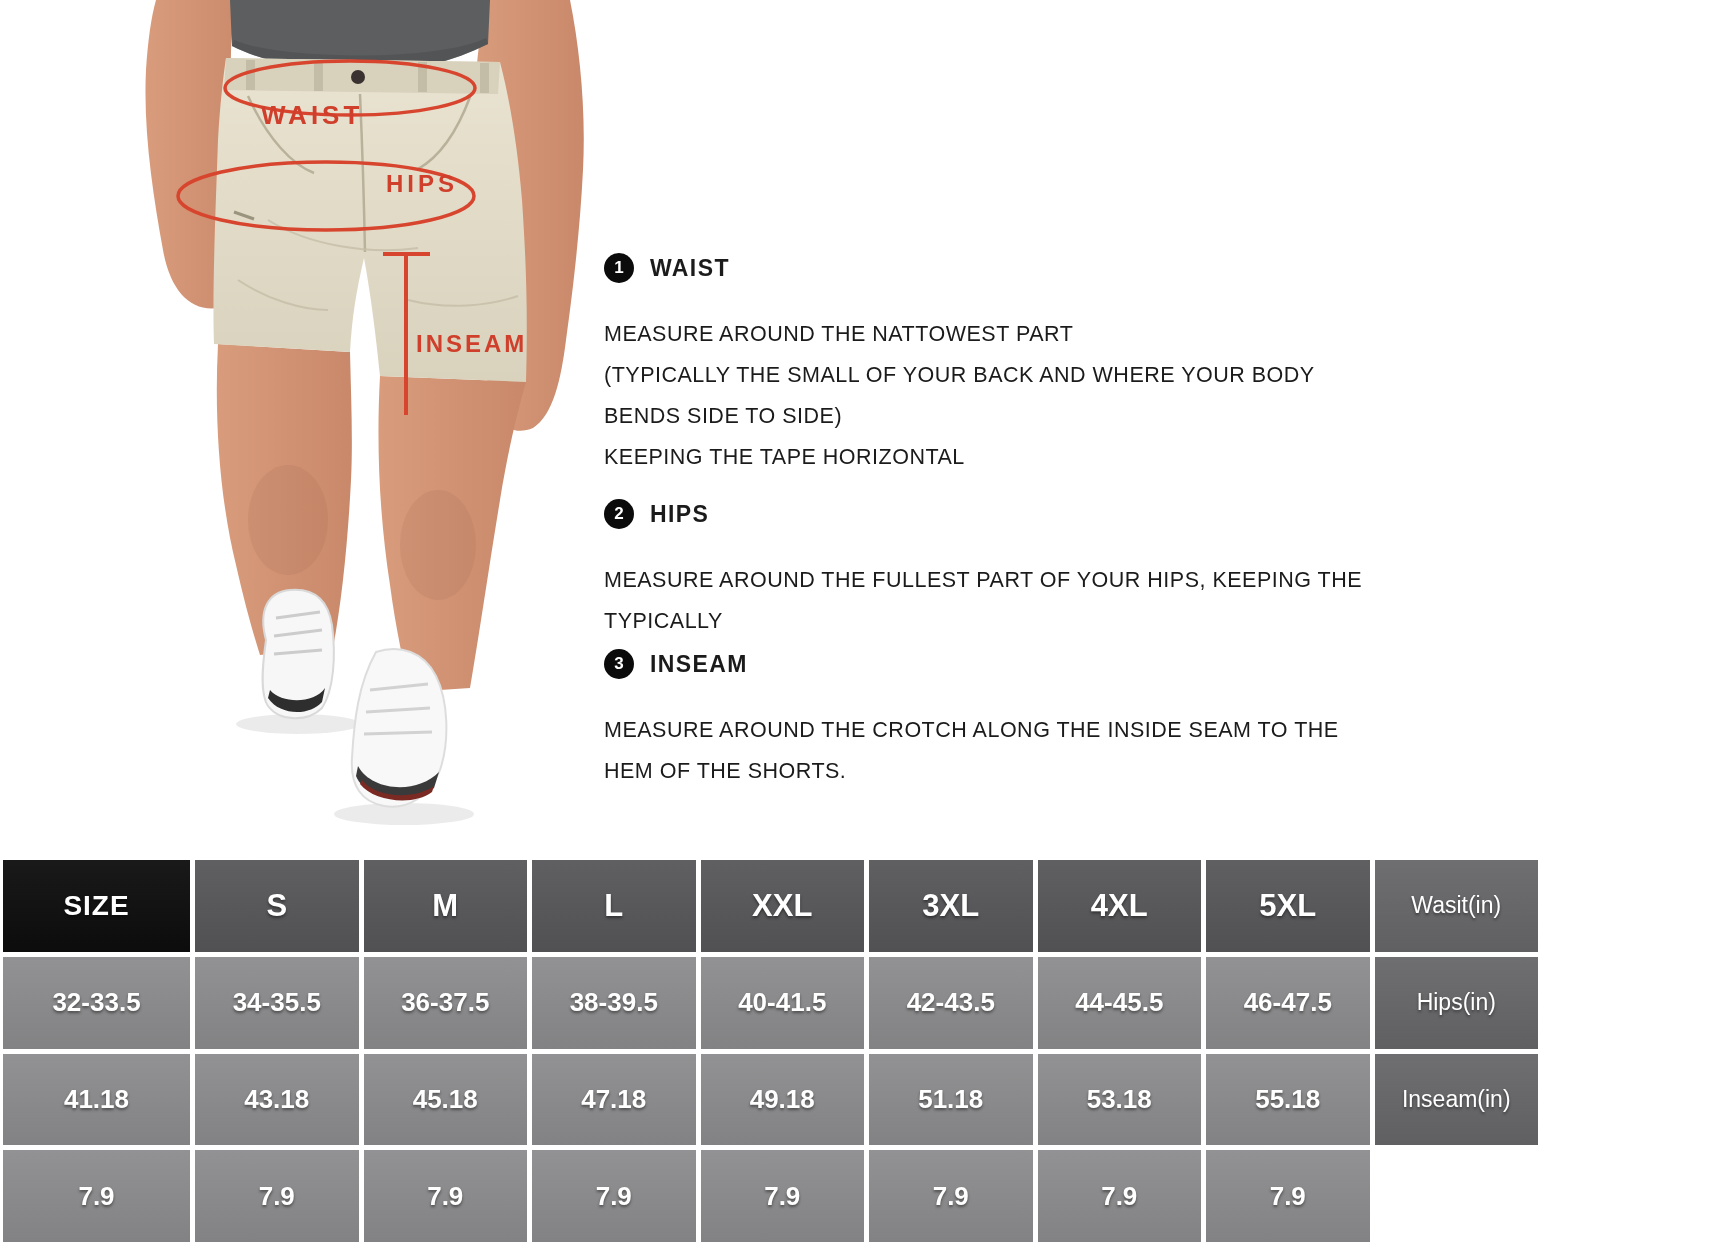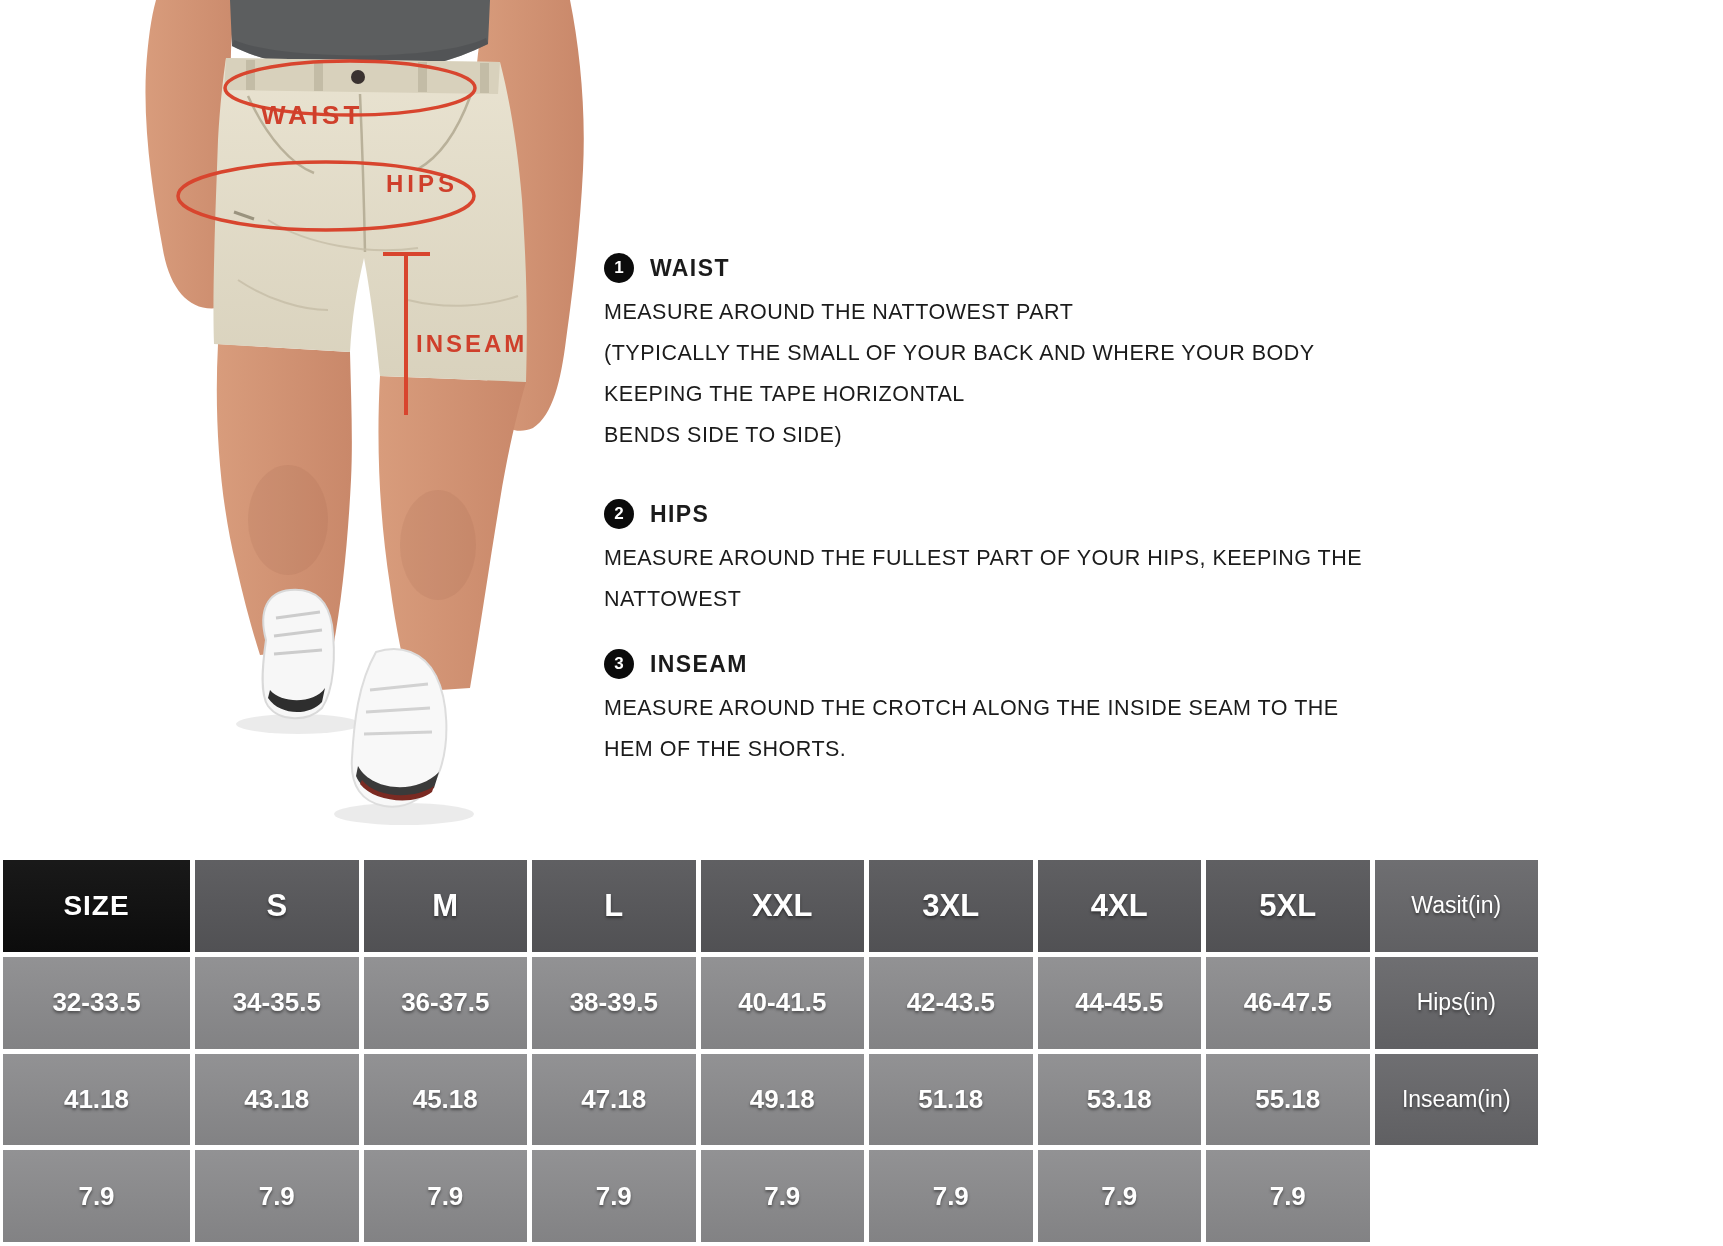--- a/index.html
+++ b/index.html
@@ -18,21 +18,21 @@
   #ins-waist{top:250px;}
   #ins-hips{top:496px;}
   #ins-inseam{top:646px;}
   .ins-head{display:flex;align-items:center;gap:16px;height:36px;}
   .bullet{
     width:30px;height:30px;border-radius:50%;background:#0b0b0b;color:#fff;
     display:flex;align-items:center;justify-content:center;
     font-size:17px;font-weight:bold;flex:0 0 auto;
   }
   .ins-title{font-size:23px;font-weight:bold;letter-spacing:1.4px;}
-  .ins-lines{margin-top:6px;}
+  .ins-lines{margin-top:28px;}
   .ins-lines.wide-gap{}
   .ins-line{
     font-size:21.5px;line-height:41px;letter-spacing:0.5px;
     font-weight:500;white-space:nowrap;
   }
 
   
   .size-table{
     position:absolute;left:0;right:0;top:856px;height:390px;
     box-sizing:border-box;padding:4px 3px;
@@ -125,33 +125,33 @@
   <div class="instructions">
 
     <div class="ins-section" id="ins-waist">
       <div class="ins-head">
         <span class="bullet">1</span>
         <span class="ins-title">WAIST</span>
       </div>
       <div class="ins-lines">
         <div class="ins-line">MEASURE AROUND THE NATTOWEST PART</div>
         <div class="ins-line">(TYPICALLY THE SMALL OF YOUR BACK AND WHERE YOUR BODY</div>
+        <div class="ins-line">BENDS SIDE TO SIDE)</div>
         <div class="ins-line">KEEPING THE TAPE HORIZONTAL</div>
-        <div class="ins-line">BENDS SIDE TO SIDE)</div>
       </div>
     </div>
 
     <div class="ins-section" id="ins-hips">
       <div class="ins-head">
         <span class="bullet">2</span>
         <span class="ins-title">HIPS</span>
       </div>
       <div class="ins-lines">
         <div class="ins-line">MEASURE AROUND THE FULLEST PART OF YOUR HIPS, KEEPING THE</div>
-        <div class="ins-line">NATTOWEST</div>
+        <div class="ins-line">TYPICALLY</div>
       </div>
     </div>
 
     <div class="ins-section" id="ins-inseam">
       <div class="ins-head">
         <span class="bullet">3</span>
         <span class="ins-title">INSEAM</span>
       </div>
       <div class="ins-lines wide-gap">
         <div class="ins-line">MEASURE AROUND THE CROTCH ALONG THE INSIDE SEAM TO THE</div>

